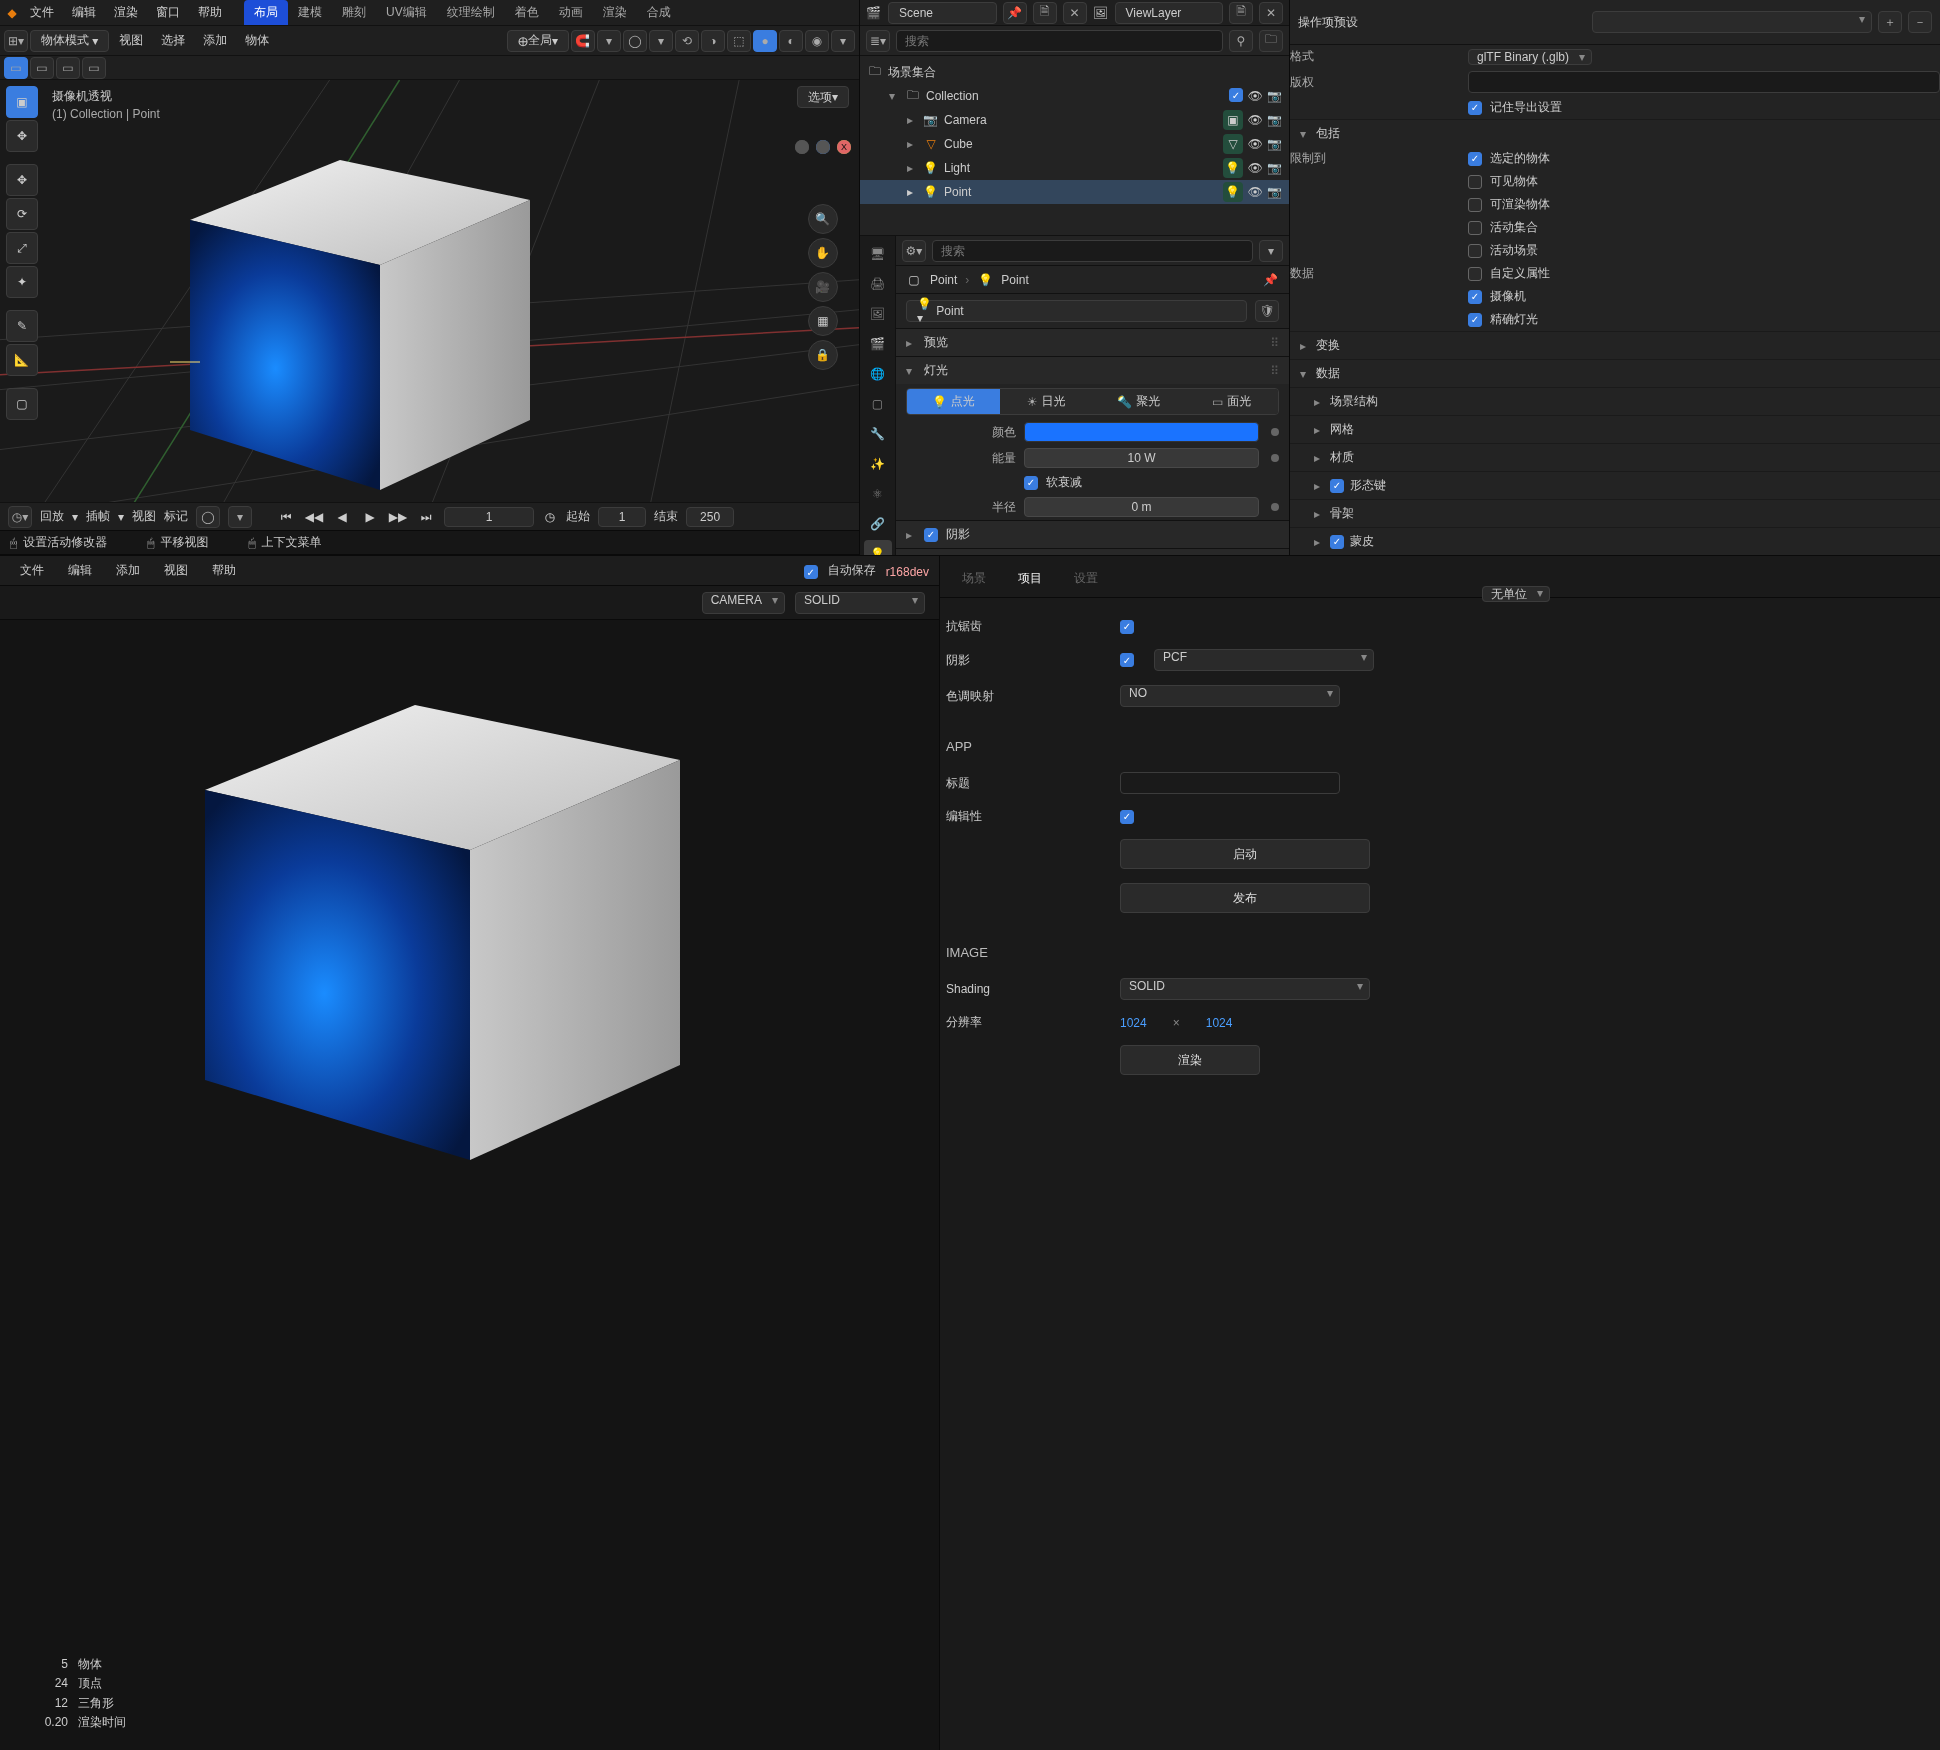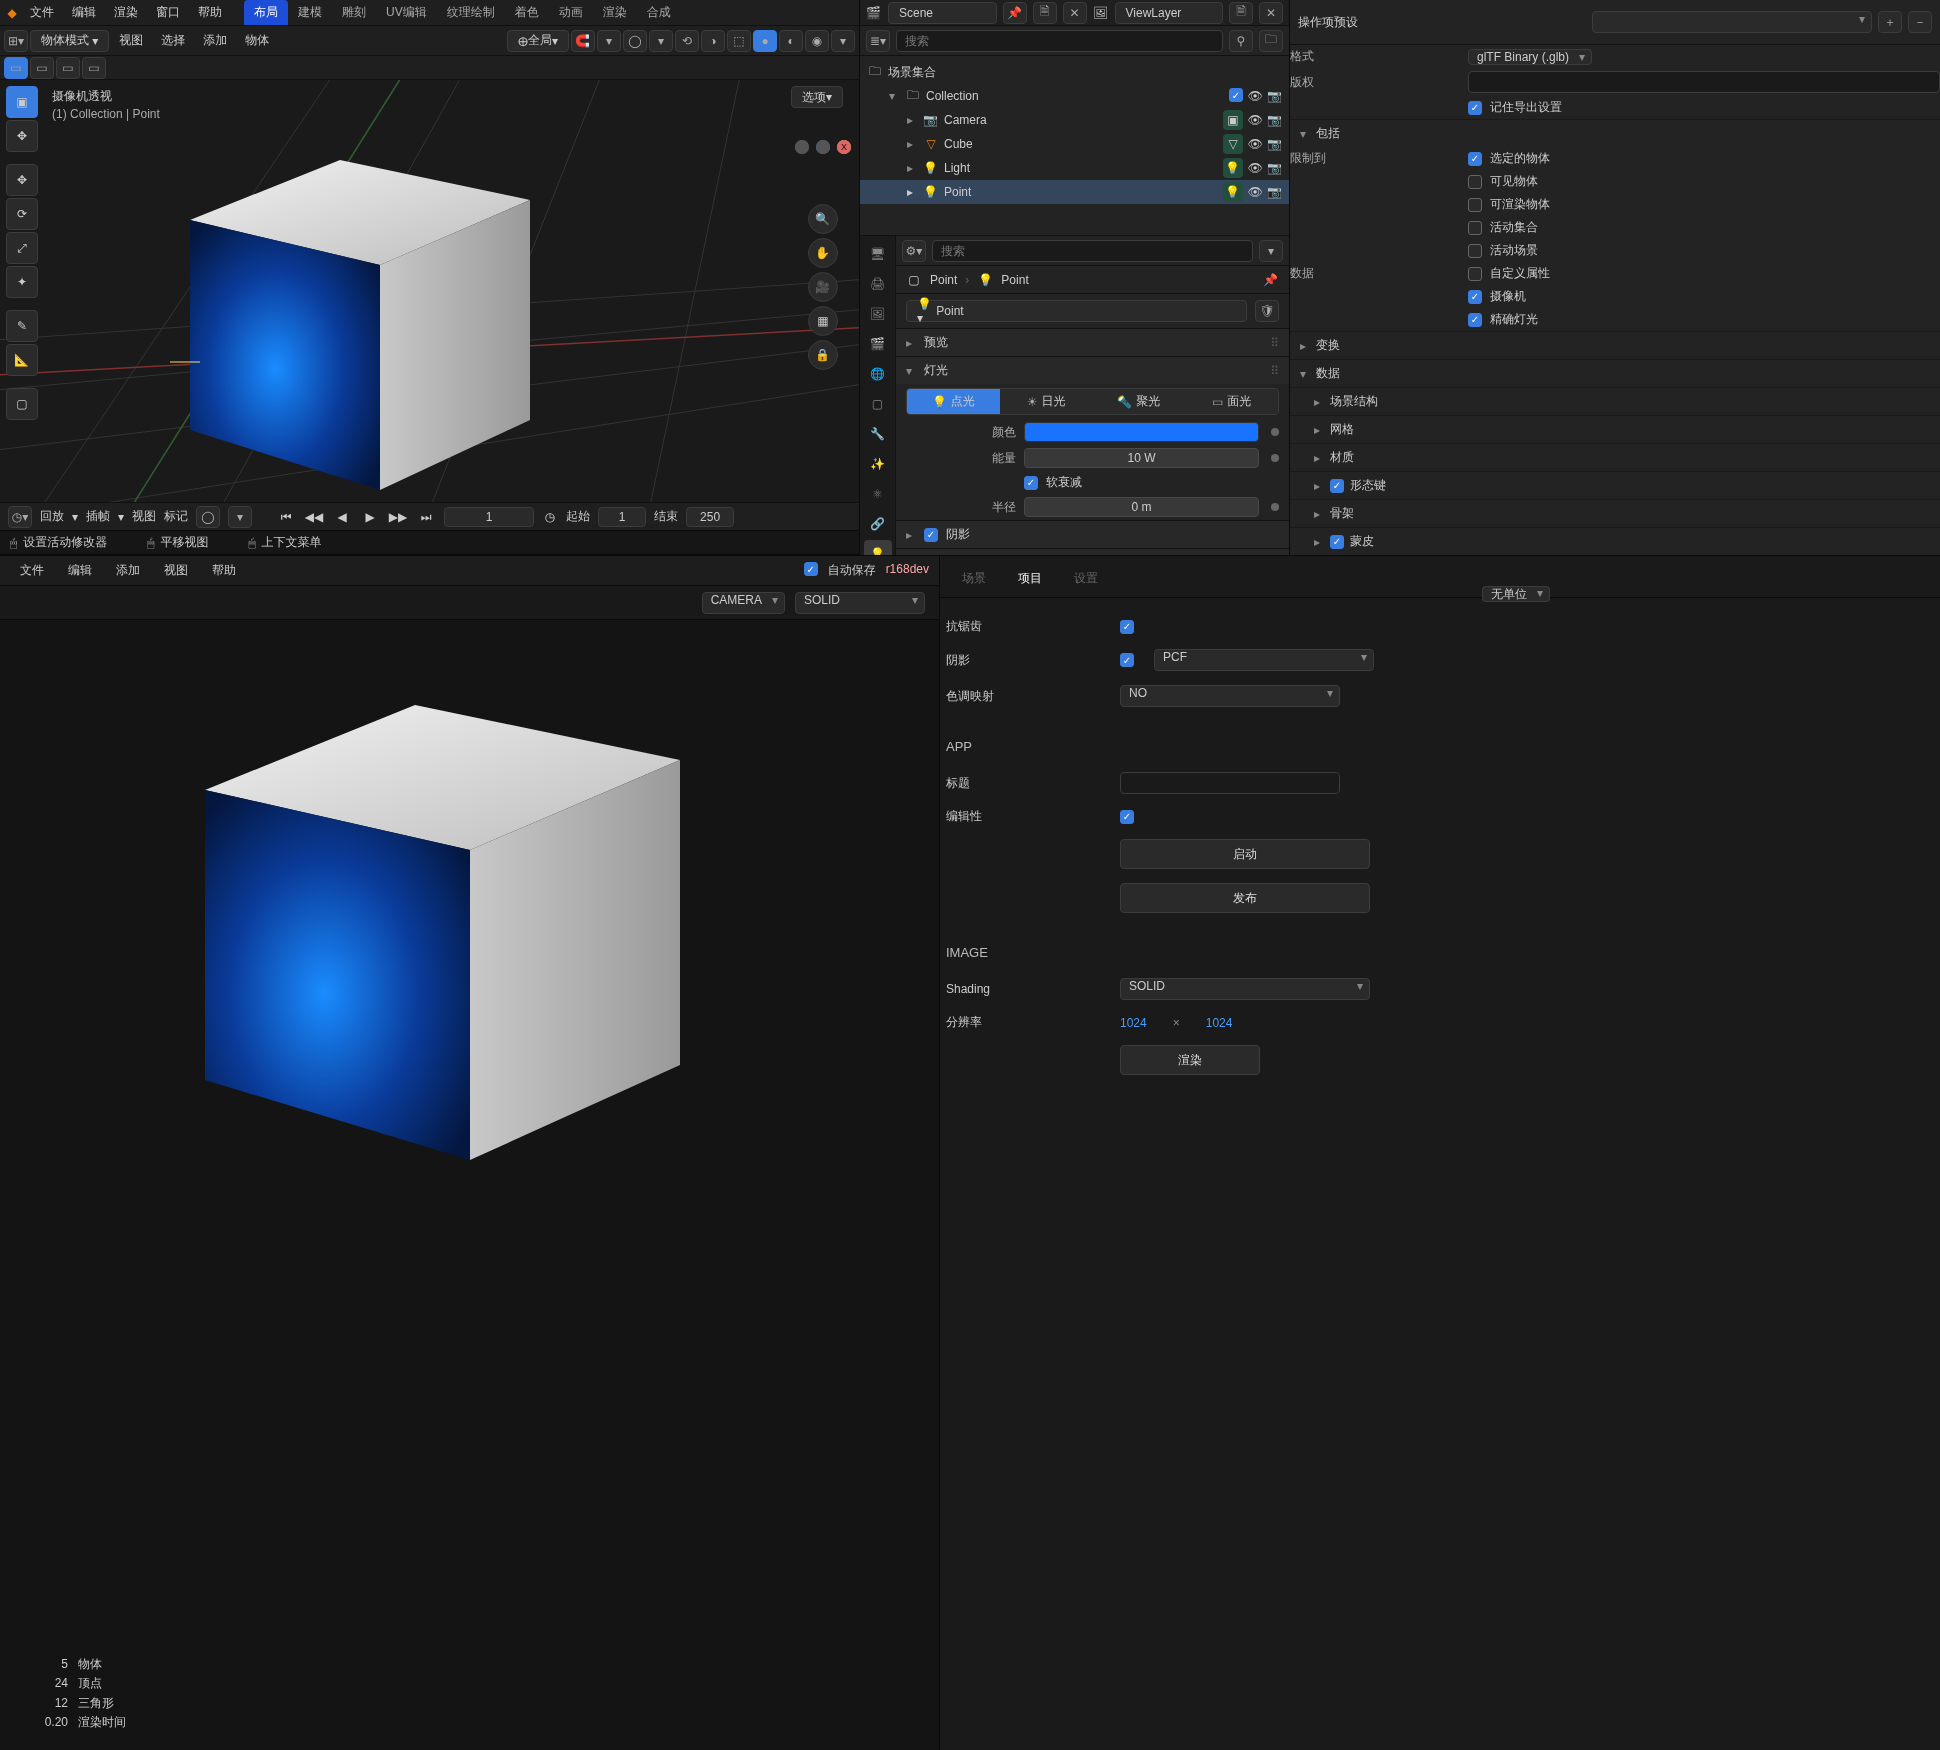--- a/index.html
+++ b/index.html
@@ -33,21 +33,21 @@
 .ltbar .tool{width:32px;height:32px;background:#2a2a2a;border:1px solid #3c3c3c;border-radius:4px;display:flex;align-items:center;justify-content:center}
 .ltbar .tool.active{background:#3a7de0;border-color:#3a7de0}
 .ltbar .gap{height:8px}
 
 .rtbar{position:absolute;right:6px;top:60px;display:flex;flex-direction:column;gap:4px;align-items:center}
 .gizmo{width:60px;height:60px;position:relative}
 .gax{position:absolute;width:14px;height:14px;border-radius:50%;font-size:9px;color:#111;display:flex;align-items:center;justify-content:center}
 .rtbar .tool{width:30px;height:30px;background:#2a2a2a;border-radius:15px;display:flex;align-items:center;justify-content:center;border:1px solid #3c3c3c}
 .hdrtxt{position:absolute;left:52px;top:8px;color:#ddd}
 .hdrtxt .ln2{color:#aaa;margin-top:2px}
-.options-pill{position:absolute;right:16px;top:6px}
+.options-pill{position:absolute;right:10px;top:6px}
 
 .cube{position:absolute;left:170px;top:60px;width:380px;height:360px}
 
 .timeline{height:28px;display:flex;align-items:center;gap:8px;padding:0 8px;background:#1f1f1f;border-top:1px solid #111}
 .tl-btn{width:20px;height:20px;display:flex;align-items:center;justify-content:center;color:#ccc}
 .tl-field{background:#2a2a2a;border:1px solid #3c3c3c;border-radius:4px;height:20px;min-width:48px;display:flex;align-items:center;justify-content:center;color:#ccc}
 .statusbar{height:24px;display:flex;align-items:center;gap:40px;padding:0 10px;background:#161616;border-top:1px solid #0a0a0a;color:#999}
 .statusbar .grp{display:flex;align-items:center;gap:6px}
 
 
@@ -96,21 +96,21 @@
 .expbody .kv .v .select{width:100%}
 .expbody .chk-line{display:flex;align-items:center;gap:8px;padding:3px 16px 3px 178px}
 .expbody .sect{padding:5px 10px;border-top:1px solid #1a1a1a;display:flex;align-items:center;gap:6px}
 .expbody .sect .caret{width:10px;color:#888}
 
 
 .q-bl{grid-column:1/3;display:grid;grid-template-columns:940px 1000px;background:#141414;border-top:1px solid #0a0a0a}
 .q-bl-left{display:flex;flex-direction:column;border-right:1px solid #0a0a0a}
 .bmenubar{height:30px;display:flex;align-items:center;padding:0 10px;gap:4px;background:#1d1d1d;border-bottom:1px solid #0a0a0a}
 .bmenubar .mi{padding:4px 10px;color:#ccc}
-.bmenubar .right{margin-left:auto;display:flex;align-items:flex-start;gap:10px}
+.bmenubar .right{margin-left:auto;display:flex;align-items:flex-end;gap:10px}
 .btoolbar{height:34px;display:flex;align-items:center;justify-content:flex-end;padding:0 14px;gap:10px;background:#191919;border-bottom:1px solid #0a0a0a}
 .b-side{position:absolute;left:8px;top:72px;display:flex;flex-direction:column;gap:4px}
 .b-side .tool{width:34px;height:34px;border-radius:4px;display:flex;align-items:center;justify-content:center;background:#222}
 .b-side .tool.active{background:#3a7de0}
 .b-view{flex:1;position:relative;background:#141414}
 .b-stats{position:absolute;left:28px;bottom:18px;color:#ddd;font-size:13px;line-height:1.6}
 .b-stats .row{display:flex;gap:10px}
 .b-stats .row .n{width:40px;text-align:right}
 
 .q-bl-right{background:#1a1a1a;display:flex;flex-direction:column}

